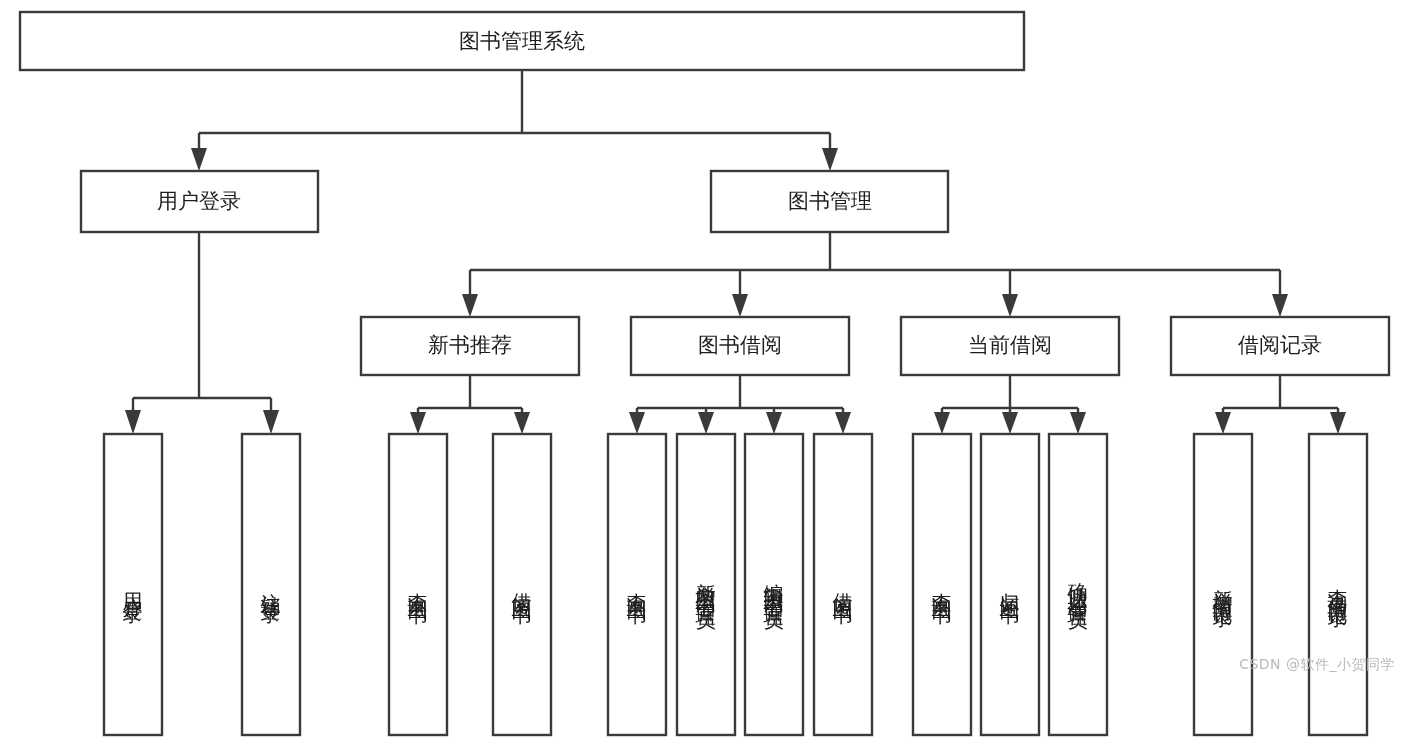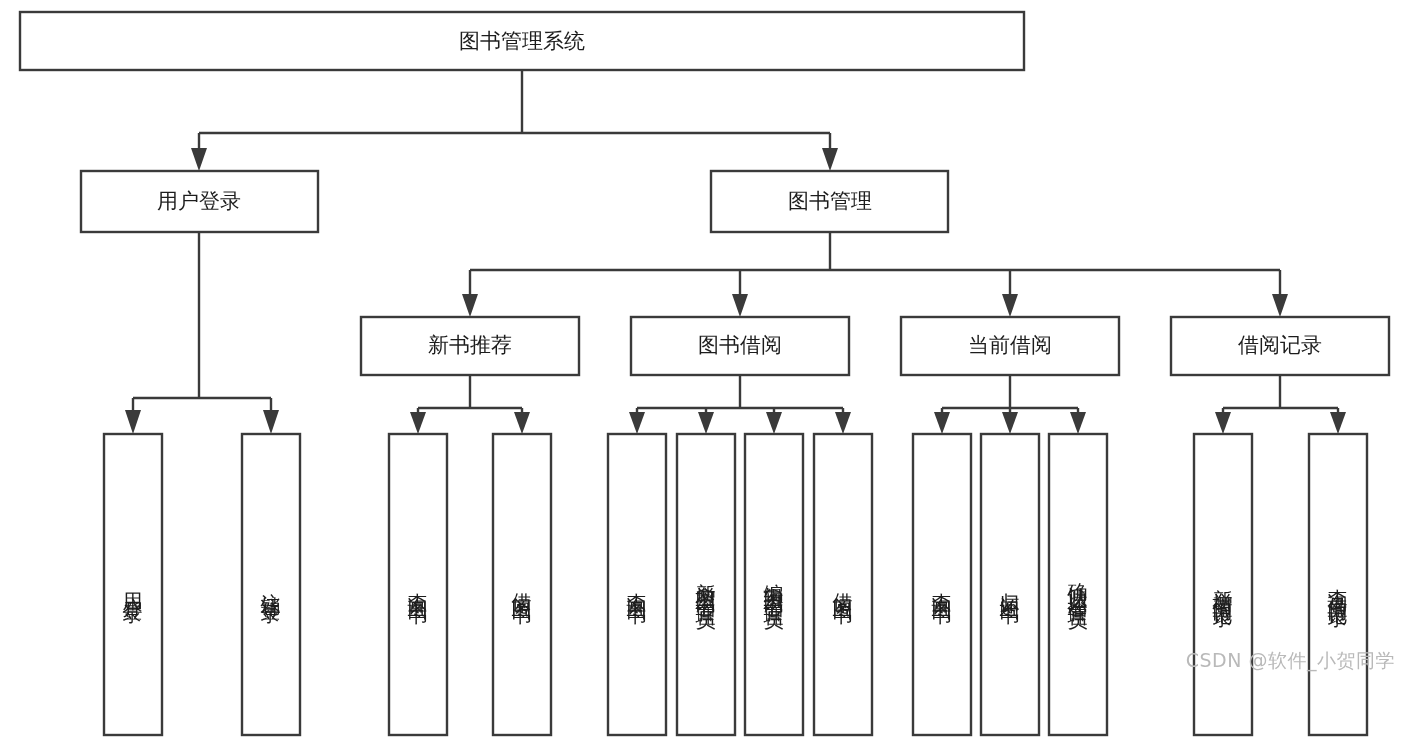--- a/index.html
+++ b/index.html
@@ -56,21 +56,21 @@
   }
   .arrow-head {
     fill: #3a3a3a;
     stroke: none;
   }
   .watermark {
     position: absolute;
     right: 10px;
     bottom: 6px;
     font-family: "DejaVu Sans", "Liberation Sans", sans-serif;
-    font-size: 19px;
+    font-size: 14px;
     color: #b9b9b9;
     white-space: nowrap;
     letter-spacing: 0.5px;
     user-select: none;
   }
 </style>
 </head>
 <body>
 
 <div id="diagram-root">

